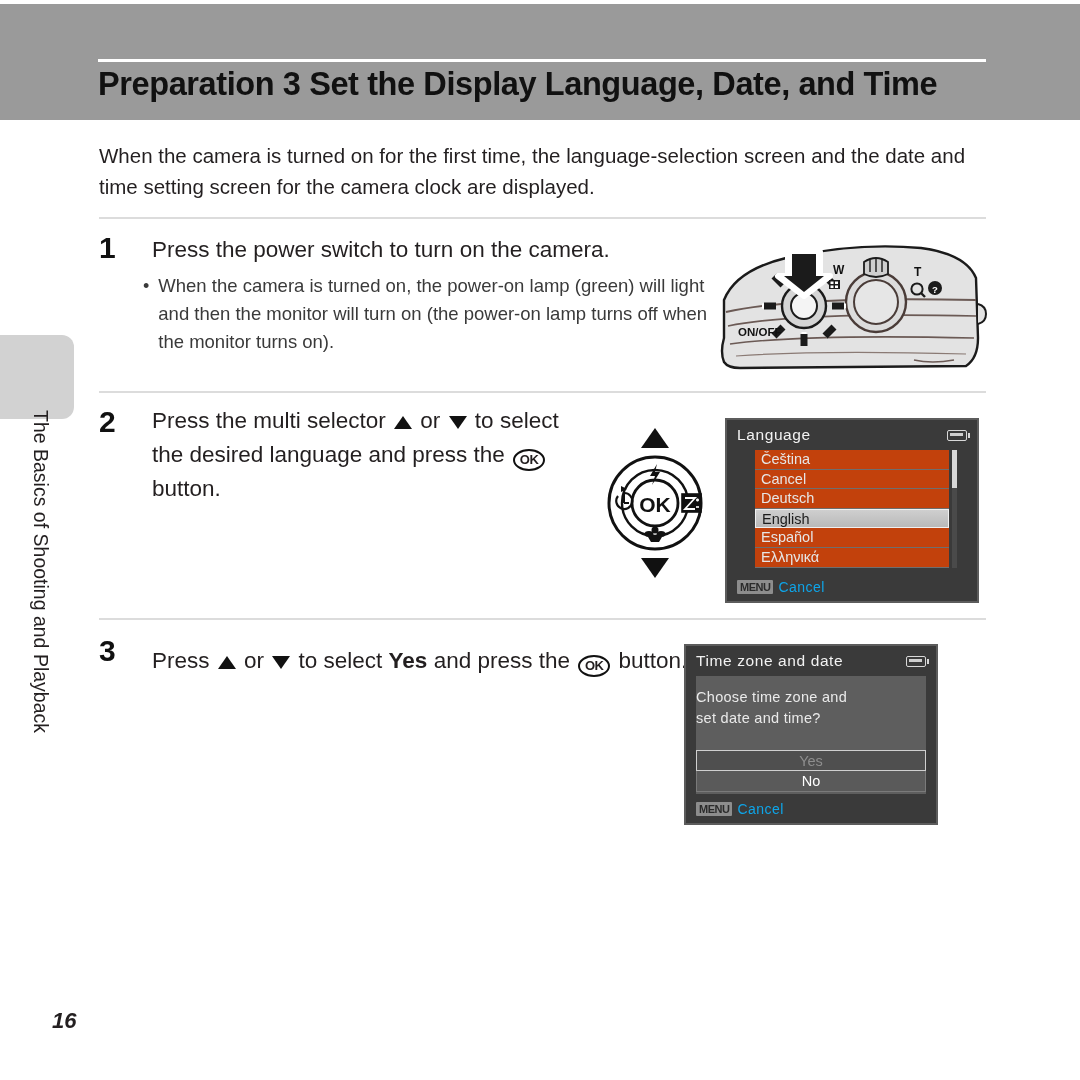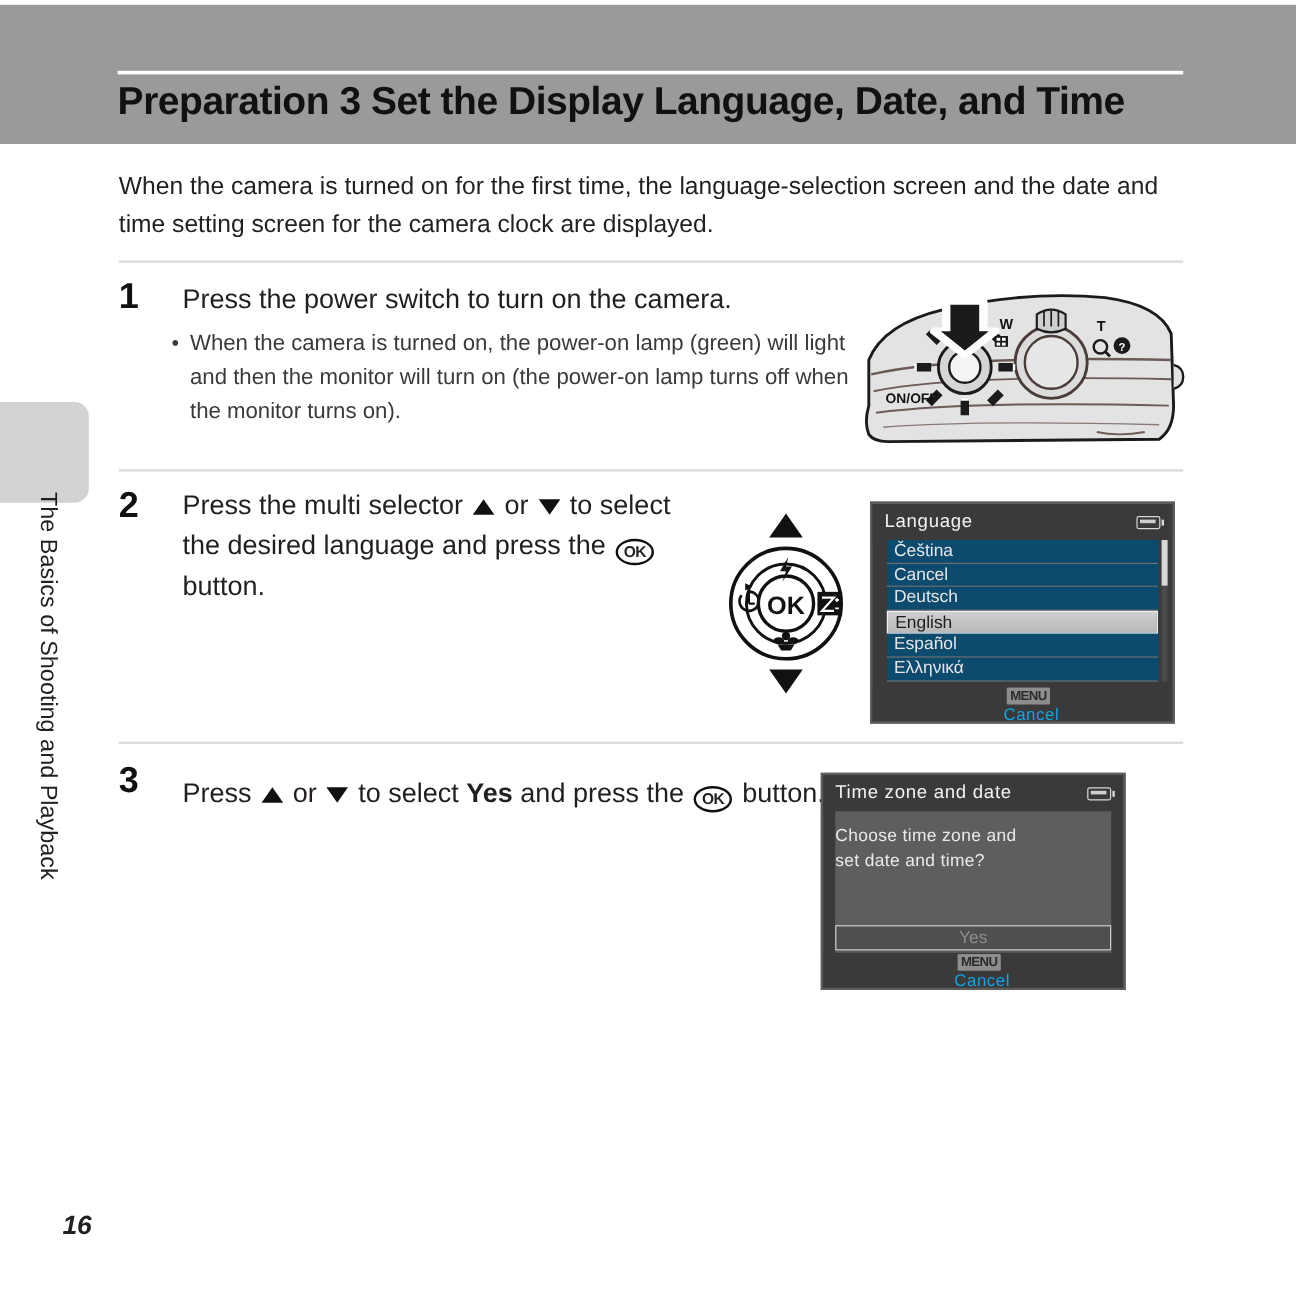--- a/index.html
+++ b/index.html
@@ -206,22 +206,22 @@
     content: "";
     position: absolute;
     left: 2px; top: 2px;
     width: 13px; height: 3px;
     background: #cfcfcf;
   }
 
   
   .lang-list {
     position: relative;
-    margin: 0 12px;
-    background: #0c4a6e;
+    margin: 0 28px;
+    background: #c2410c;
     height: 118px;
   }
   .lang-item {
     height: 19.6px;
     line-height: 19.6px;
     padding-left: 6px;
     font-size: 14.5px;
     color: #e6e6e6;
     border-bottom: 1px solid #6e6e6e;
     box-sizing: border-box;
@@ -248,21 +248,20 @@
   .lcd-footer {
     position: absolute;
     left: 0; bottom: 0;
     width: 100%;
     height: 28px;
     background: #3a3a3a;
     display: flex;
     align-items: center;
     padding-left: 10px;
     box-sizing: border-box;
-    flex-direction: column;
   }
   .menu-badge {
     display: inline-block;
     background: #8d8d8d;
     color: #2b2b2b;
     font-size: 11px;
     font-weight: bold;
     letter-spacing: -0.5px;
     padding: 1px 3px;
     line-height: 12px;
@@ -498,20 +497,21 @@
     <span class="lcd-title">Time zone and date</span>
     <span class="battery-icon"></span>
   </div>
   <div class="tz-body">
     <div class="tz-question">
       <div>Choose time zone and</div>
       <div>set date and time?</div>
     </div>
     <div class="tz-choices">
       <div class="tz-choice yes">Yes</div>
+      <div class="tz-choice no">No</div>
     </div>
   </div>
   <div class="lcd-footer">
     <span class="menu-badge">MENU</span>
     <span class="cancel-text">Cancel</span>
   </div>
 </div>
 
 <div id="page-number">16</div>
 

